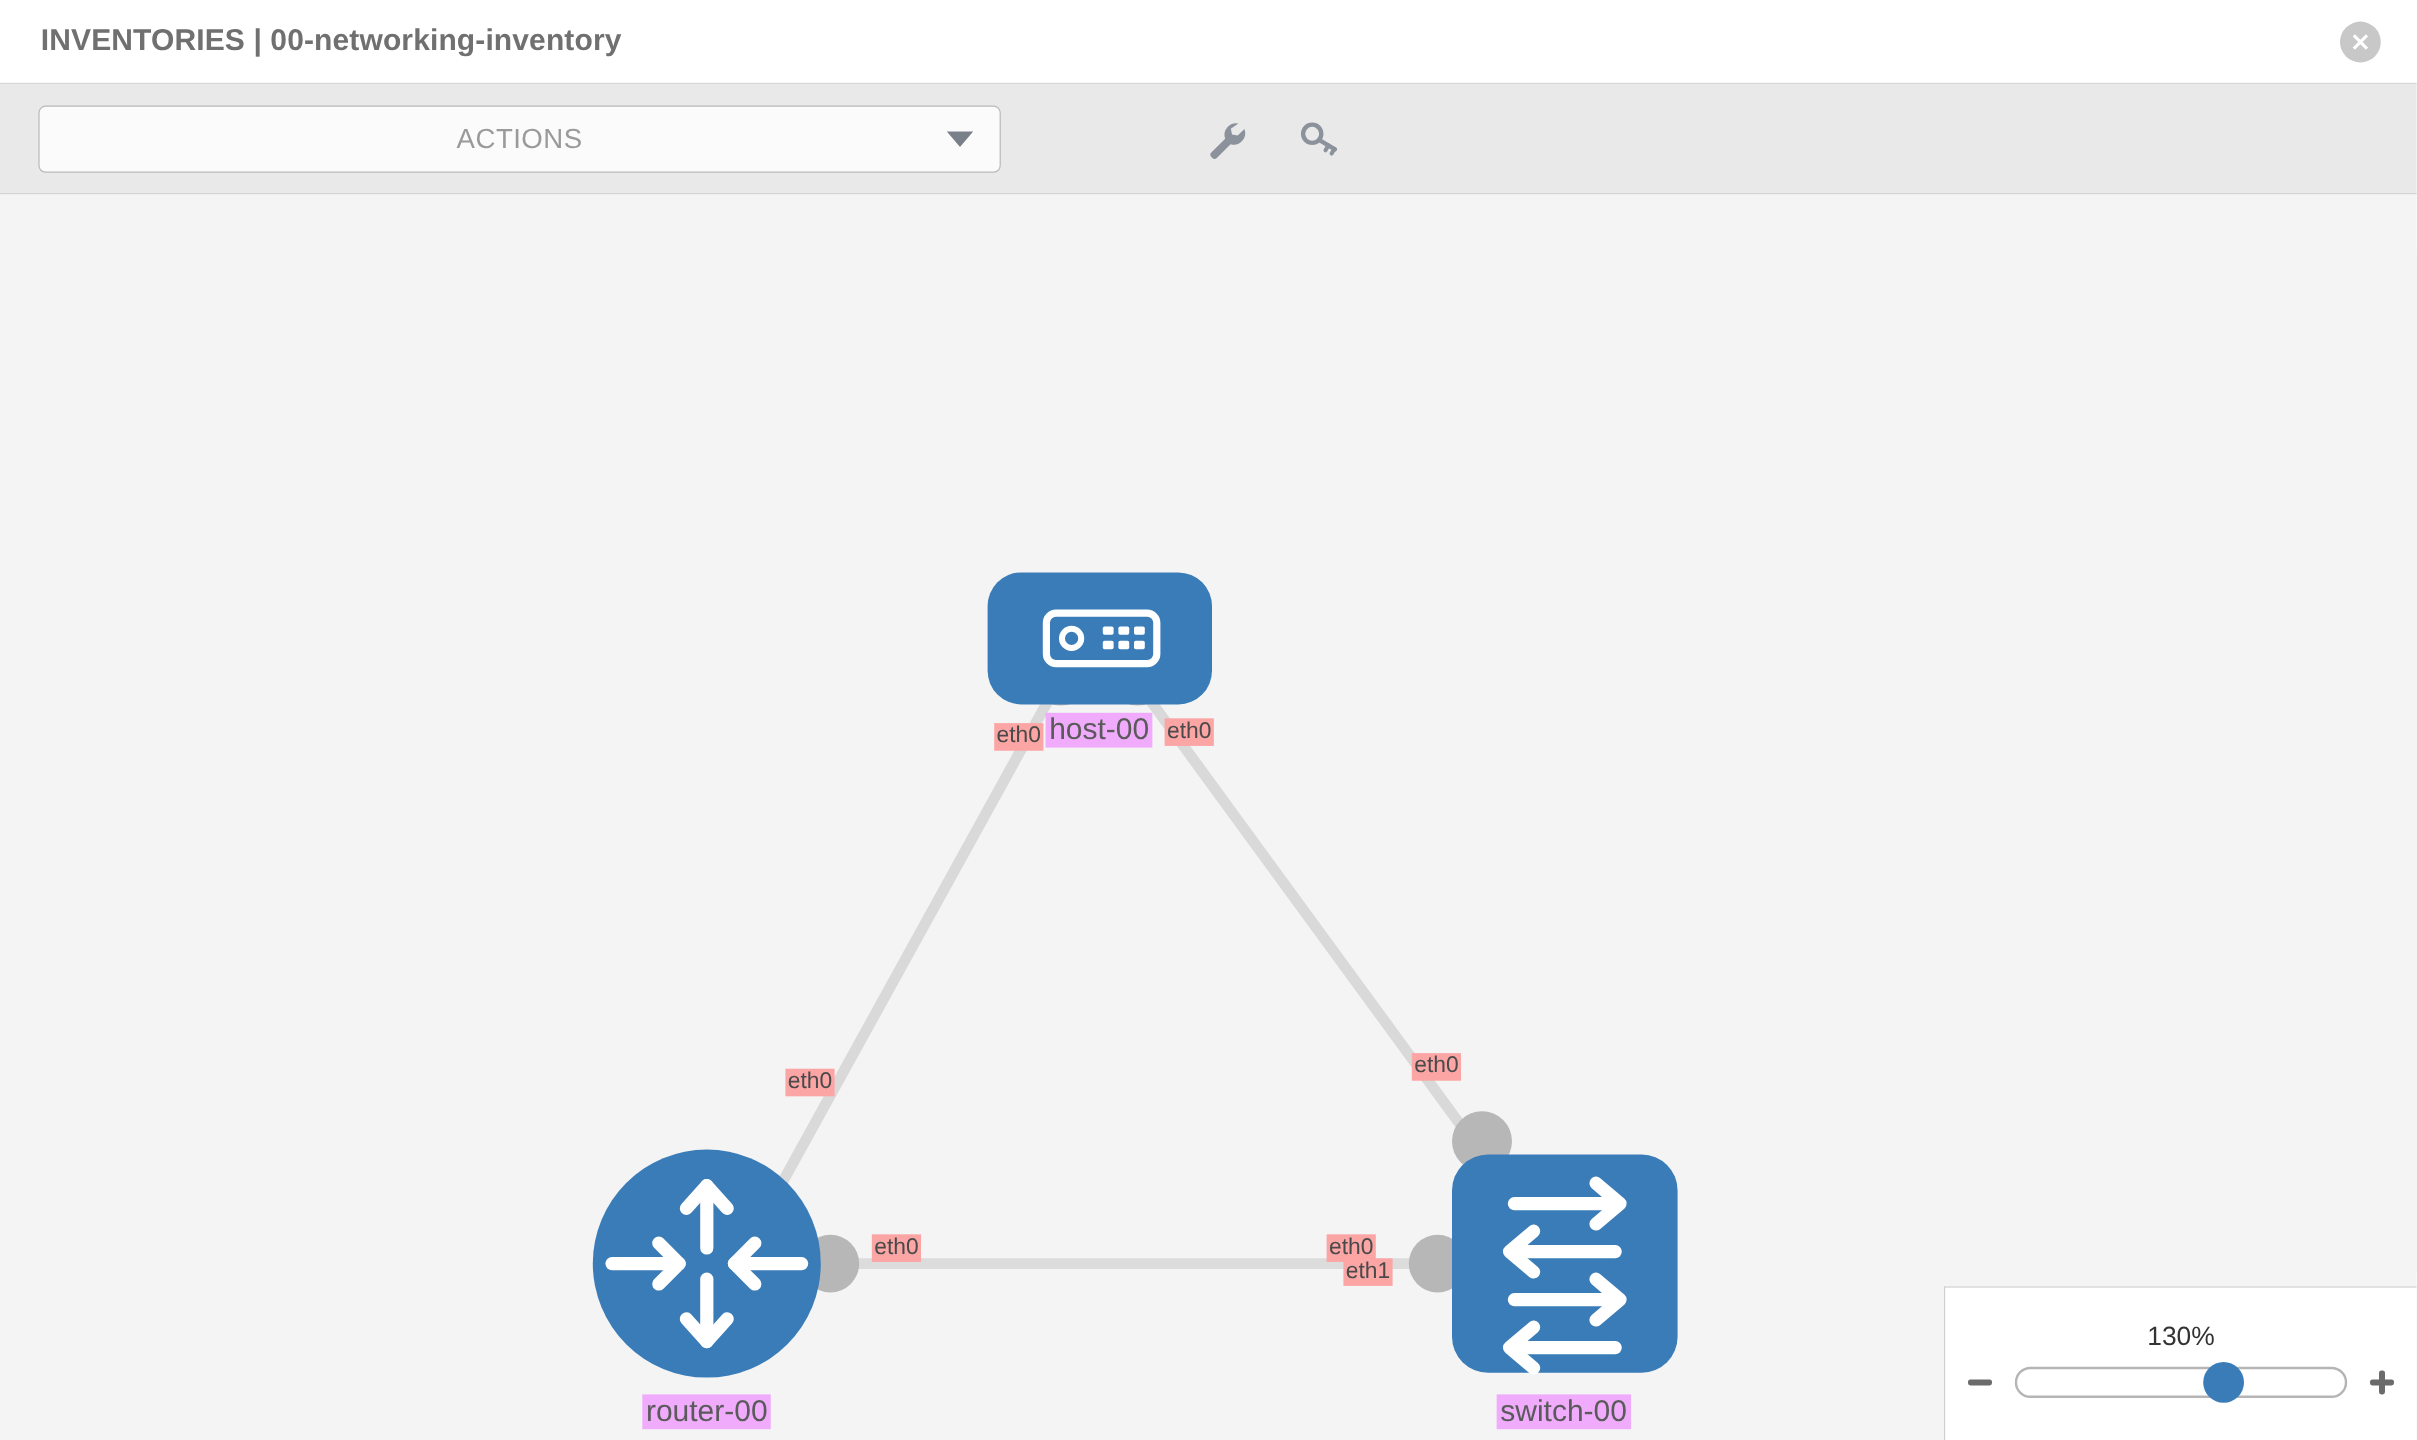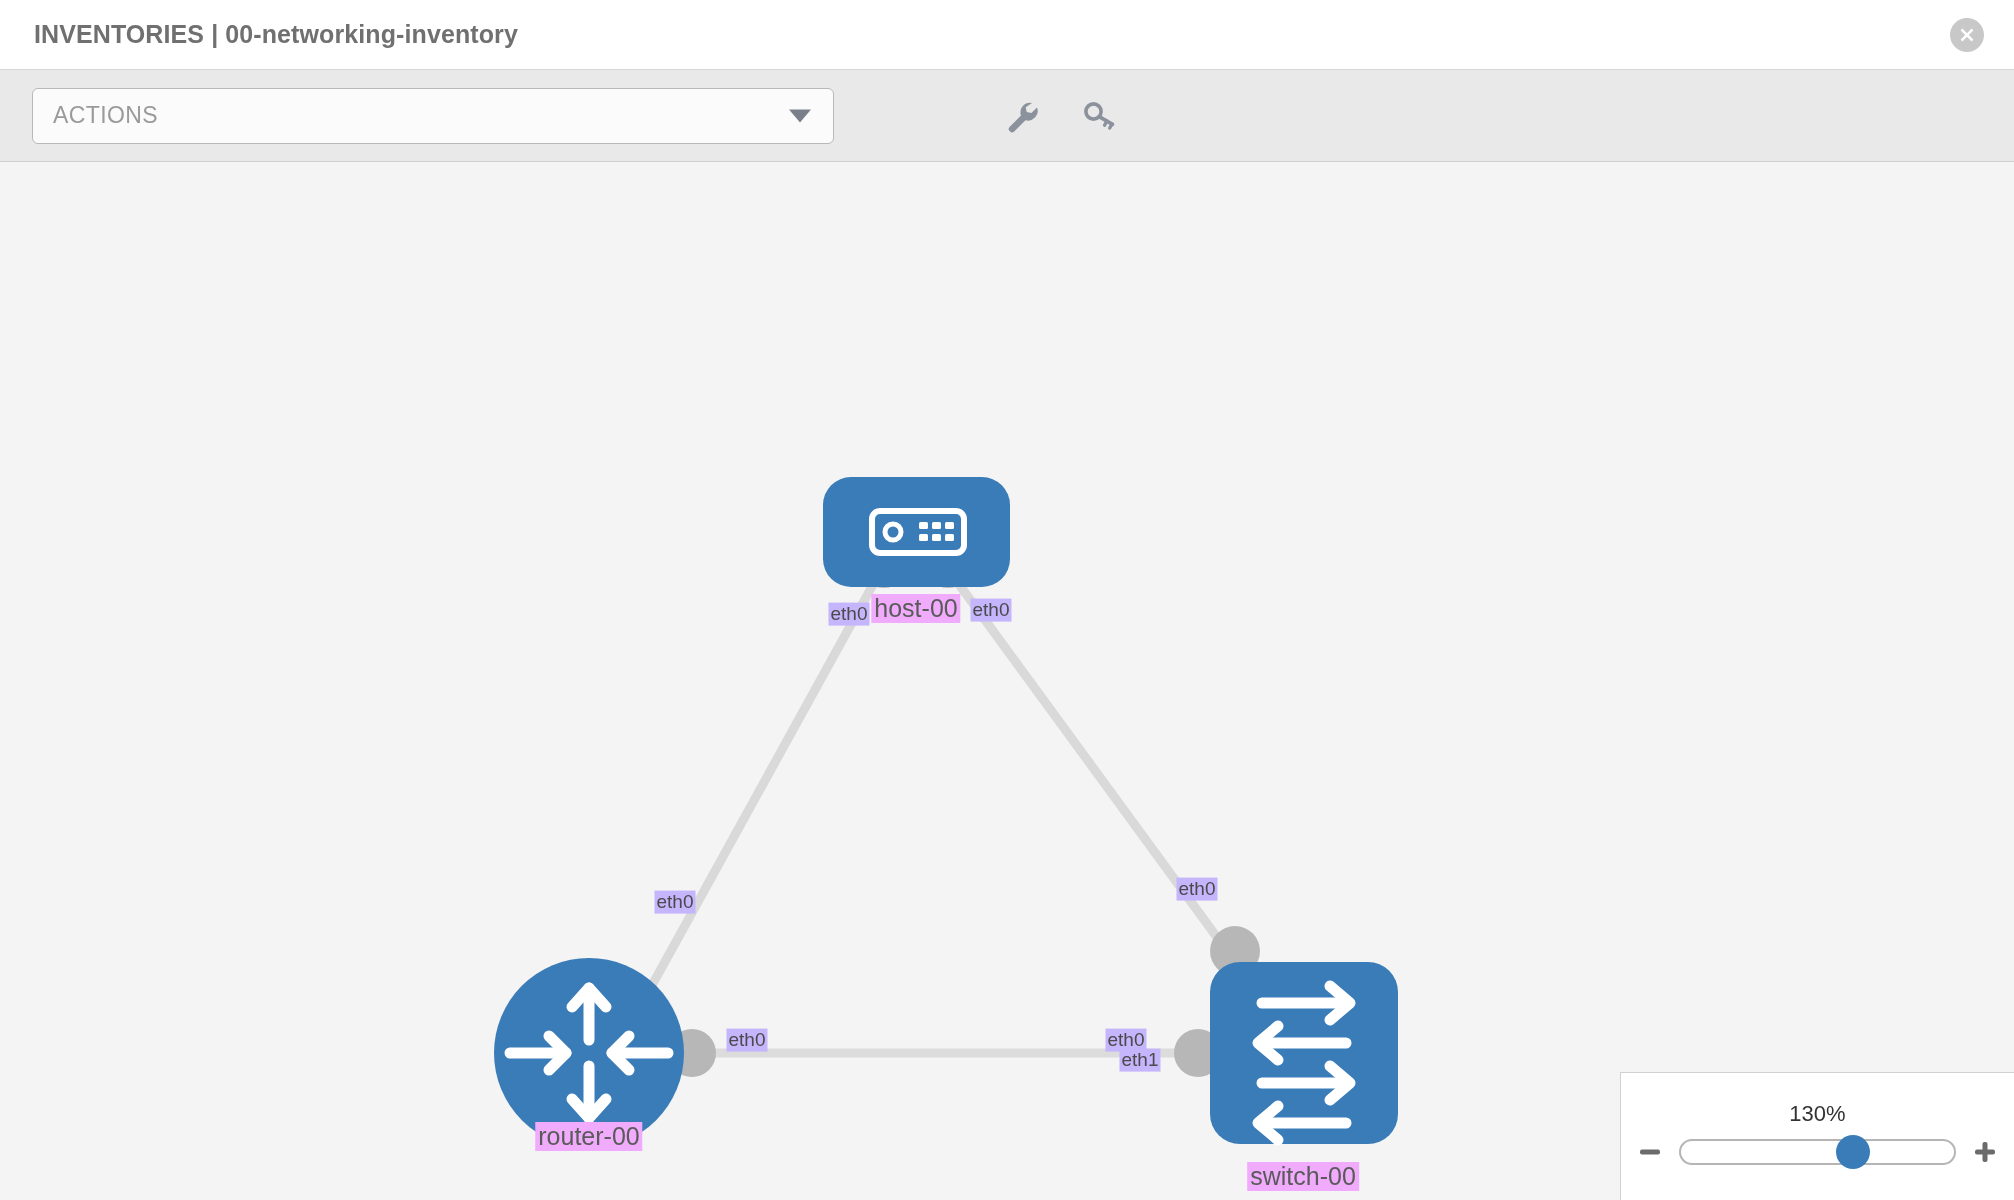--- a/index.html
+++ b/index.html
@@ -68,20 +68,21 @@
     position: relative;
     width: 802px;
     height: 56px;
     background: #fbfbfb;
     border: 1px solid #b9b9b9;
     border-radius: 6px;
     display: flex;
     align-items: center;
     padding: 0 20px;
     cursor: pointer;
+    justify-content: center;
   }
   .actions-select .sel-label {
     font-size: 23px;
     color: #9a9a9a;
     letter-spacing: 0.4px;
   }
   .caret {
     position: absolute;
     right: 22px;
     top: 50%;
@@ -148,21 +149,21 @@
     background: #f0abfc;
     padding: 0 3px;
     white-space: nowrap;
     line-height: 1.15;
   }
   .edge-label {
     position: absolute;
     transform: translate(-50%, -50%);
     font-size: 19px;
     color: #4a4a4a;
-    background: #c4b5fd;
+    background: #fca5a5;
     padding: 0 2px;
     white-space: nowrap;
     line-height: 1.2;
   }
 
   
   .zoom-panel {
     position: absolute;
     right: 0;
     bottom: 0;
@@ -318,21 +319,21 @@
           <path d="M1262 921 L1348 921"></path>
           <path d="M1330 904 L1350 921 L1330 938"></path>
 
           <path d="M1346 961 L1260 961"></path>
           <path d="M1278 944 L1258 961 L1278 978"></path>
         </g>
       </g>
     </svg>
 
     <div class="node-label" style="left:916px; top:432px;">host-00</div>
-    <div class="node-label" style="left:589px; top:960px;">router-00</div>
+    <div class="node-label" style="left:589px; top:1000px;">router-00</div>
     <div class="node-label" style="left:1303px; top:1000px;">switch-00</div>
 
     <div class="edge-label" style="left:849px; top:452px;">eth0</div>
     <div class="edge-label" style="left:991px; top:448px;">eth0</div>
     <div class="edge-label" style="left:675px; top:740px;">eth0</div>
     <div class="edge-label" style="left:1197px; top:727px;">eth0</div>
     <div class="edge-label" style="left:747px; top:878px;">eth0</div>
     <div class="edge-label" style="left:1126px; top:878px;">eth0</div>
     <div class="edge-label" style="left:1140px; top:878px;margin-top:20px;">eth1</div>
 

